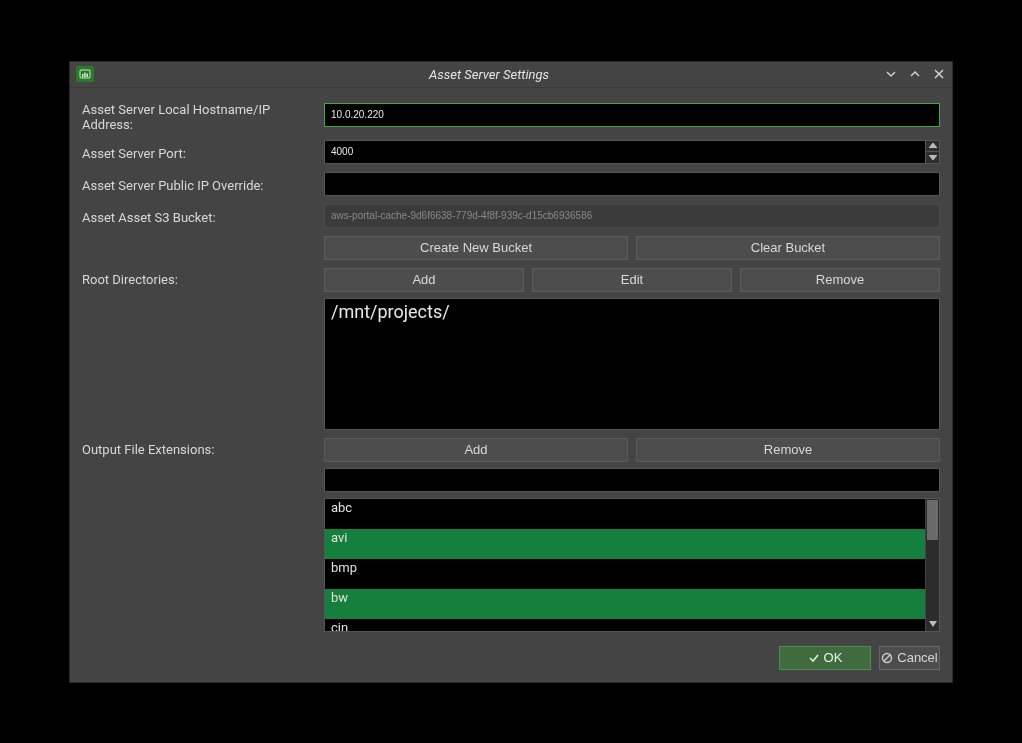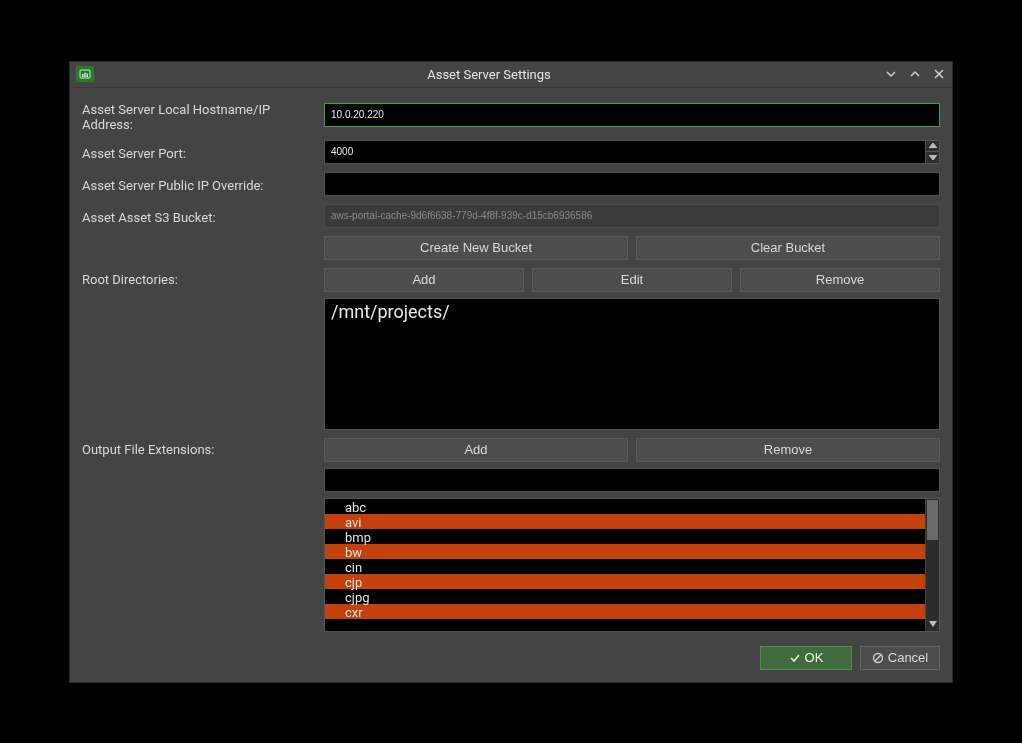--- a/index.html
+++ b/index.html
@@ -22,20 +22,21 @@
     flex-direction: column;
   }
   .titlebar {
     height: 26px;
     background: #444;
     display: flex;
     align-items: center;
     padding: 0 6px;
     gap: 6px;
     border-bottom: 1px solid #3a3a3a;
+    font-style: italic;
   }
   .app-icon {
     width: 18px; height: 16px;
     background: #2a7a2a;
     border-radius: 2px;
     display: flex; align-items:center; justify-content:center;
   }
   .app-icon svg { width:12px; height:10px; }
   .title-text {
     flex: 1;
@@ -116,43 +117,43 @@
 
   .ext-list-wrap { position:relative; }
   .ext-list {
     background:#000;
     border:1px solid #555;
     height:134px;
     overflow:hidden;
     position:relative;
   }
   .ext-list .erow {
-    height:15px; line-height:17px; padding:0 20px; color:#e0e0e0;
-  }
-  .ext-list .erow.alt { background:#c2410c; }
+    height:30px; line-height:17px; padding:0 6px; color:#e0e0e0;
+  }
+  .ext-list .erow.alt { background:#15803d; }
   .scrollbar {
     position:absolute; right:1px; top:1px; bottom:1px; width:14px;
     background:#2c2c2c; border-left:1px solid #444;
     display:flex; flex-direction:column;
   }
   .scroll-thumb { background:#6a6a6a; margin:1px; height:40px; }
   .scroll-arrow { height:14px; display:flex; align-items:center; justify-content:center; }
   .scroll-arrow svg { width:8px; height:6px; fill:#bbb; }
 
   .footer {
     display:flex; justify-content:flex-end; gap:8px; padding-top:6px;
   }
   .btn.ok {
     background:#3f6b3f;
     border:1px solid #4f8c4f;
     color:#e8f5e8;
     width:92px;
     gap:4px;
   }
-  .btn.cancel { width:80px; gap:4px; border:1px solid #666; }
+  .btn.cancel { width:61px; gap:4px; border:1px solid #666; }
   .btn svg { width:12px; height:12px; }
 
   .top-align { align-items:flex-start; }
   .label-col.top { padding-top:4px; }
 </style>
 </head>
 <body>
 
 <div class="dialog">
 

